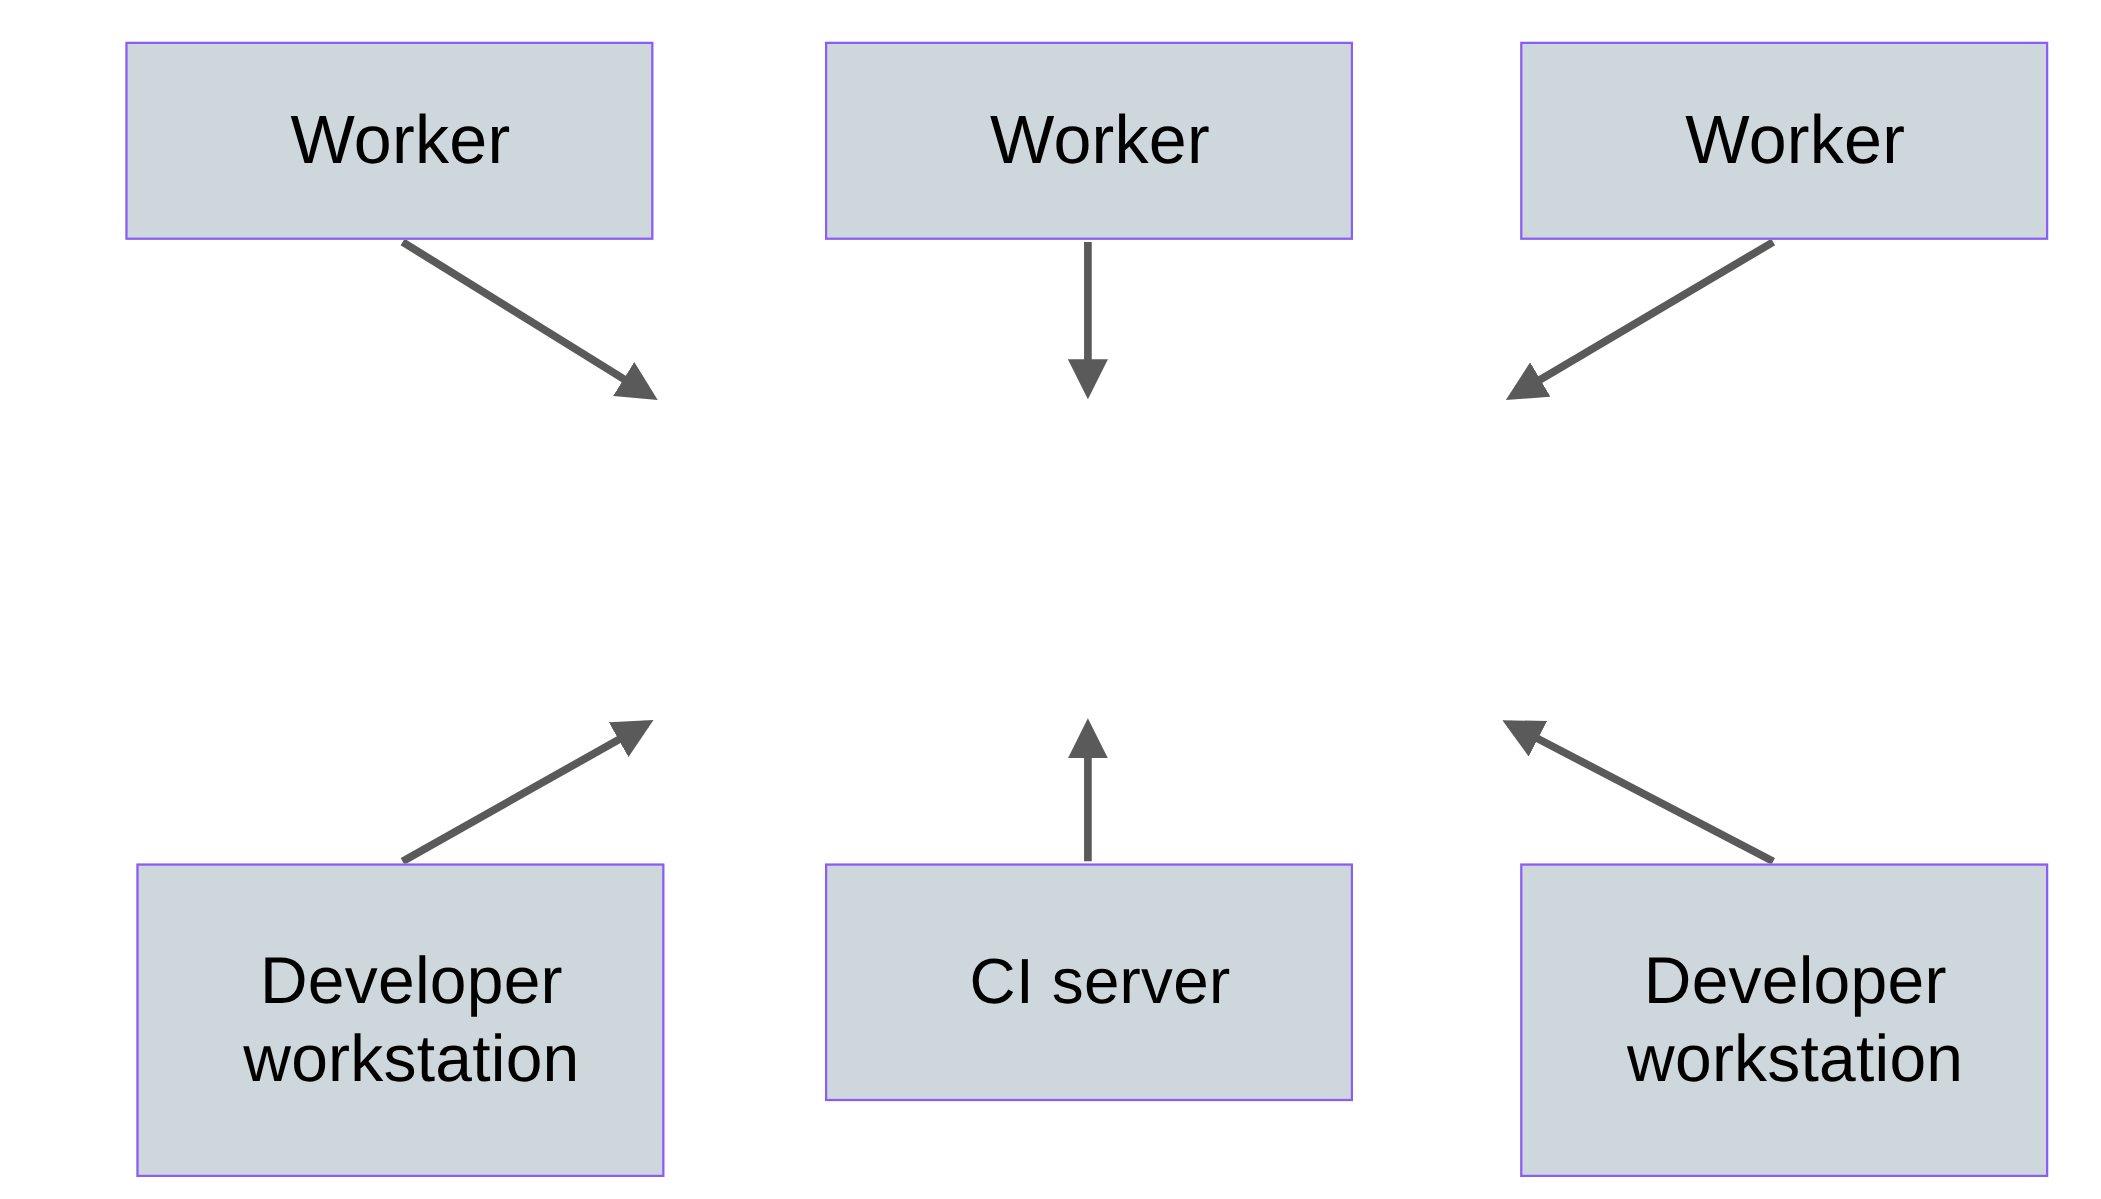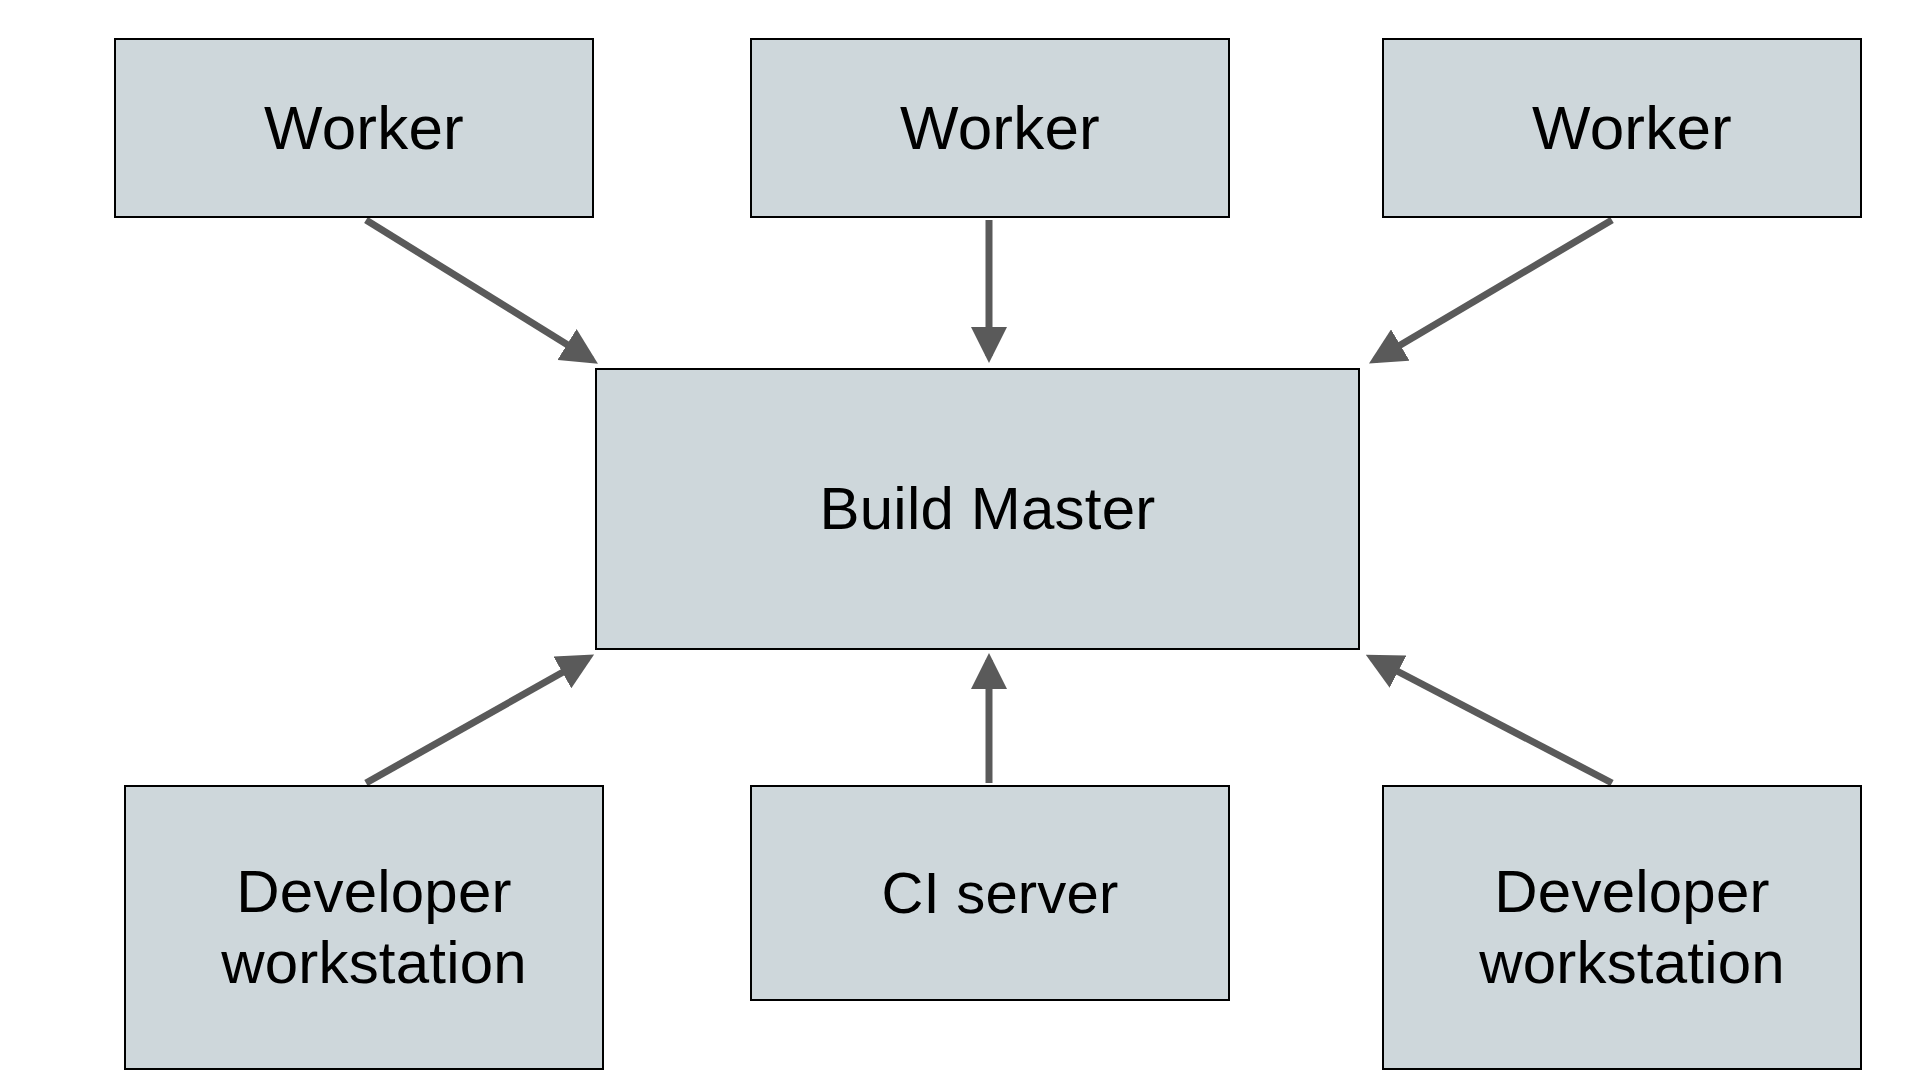--- a/index.html
+++ b/index.html
@@ -23,21 +23,21 @@
     left: 0;
     top: 0;
     width: 1910px;
     height: 1090px;
     pointer-events: none;
   }
   .node-box {
     position: absolute;
     box-sizing: border-box;
     background: #ced7db;
-    border: 2px solid #000000;
+    border: 2px solid #8b5cf6;
     display: flex;
     align-items: center;
     justify-content: center;
     text-align: center;
     color: #000000;
     line-height: 1.18;
     letter-spacing: 0.2px;
     white-space: pre-line;
     padding-left: 20px;
   }
@@ -90,23 +90,20 @@
   </div>
 
   <div class="node-box worker-2">
     <span class="node-label">Worker</span>
   </div>
 
   <div class="node-box worker-3">
     <span class="node-label">Worker</span>
   </div>
 
-  <div class="node-box build-master">
-    <span class="node-label">Build Master</span>
-  </div>
 
   <div class="node-box dev-left">
     <span class="node-label">Developer
 workstation</span>
   </div>
 
   <div class="node-box ci-server">
     <span class="node-label">CI server</span>
   </div>
 

